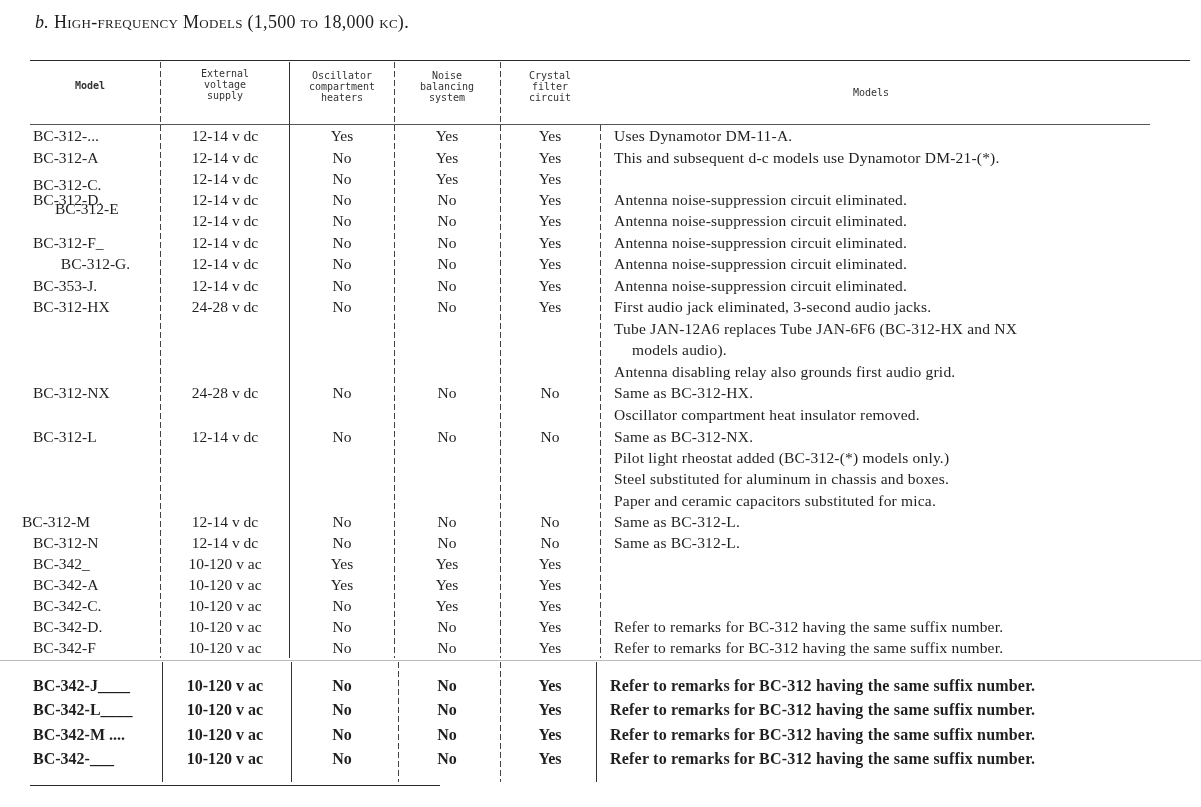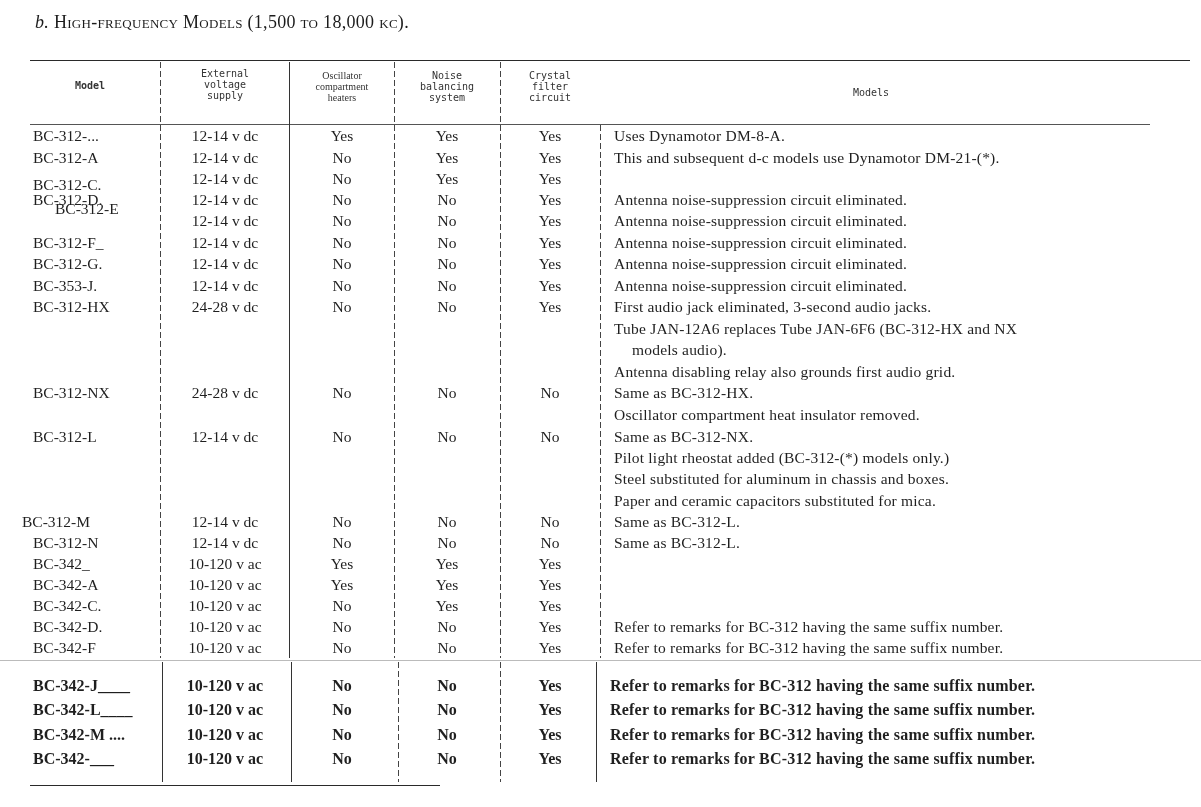--- a/index.html
+++ b/index.html
@@ -64,21 +64,21 @@
 <div class="vline" style="left:596px; top:662px; height:120px;"></div>
 
 <div class="hdr bold" style="left:30px; top:80px; width:120px;">
   <div>Model</div>
 </div>
 <div class="hdr" style="left:162px; top:68px; width:126px;">
   <div>External</div>
   <div>voltage</div>
   <div>supply</div>
 </div>
-<div class="hdr" style="left:290px; top:70px; width:104px;font-family:Liberation Serif, serif;">
+<div class="hdr" style="left:290px; top:70px; width:104px;">
   <div>Oscillator</div>
   <div>compartment</div>
   <div>heaters</div>
 </div>
 <div class="hdr" style="left:395px; top:70px; width:104px;">
   <div>Noise</div>
   <div>balancing</div>
   <div>system</div>
 </div>
 <div class="hdr" style="left:501px; top:70px; width:98px;">
@@ -127,21 +127,21 @@
       <div class="cell center" style="left: 501px; width: 98px; top: 210px;">Yes</div>
     </div>
     <div>
       <div class="cell" style="left: 33px; width: 125px; top: 232px;">BC-312-F_</div>
       <div class="cell center" style="left: 165px; width: 120px; top: 232px;">12-14 v dc</div>
       <div class="cell center" style="left: 290px; width: 104px; top: 232px;">No</div>
       <div class="cell center" style="left: 395px; width: 104px; top: 232px;">No</div>
       <div class="cell center" style="left: 501px; width: 98px; top: 232px;">Yes</div>
     </div>
     <div>
-      <div class="cell" style="left: 33px; width: 125px; top: 253px;">BC-312-G.</div>
+      <div class="cell" style="left: 33px; width: 125px; top: 253px; text-align: center;">BC-312-G.</div>
       <div class="cell center" style="left: 165px; width: 120px; top: 253px;">12-14 v dc</div>
       <div class="cell center" style="left: 290px; width: 104px; top: 253px;">No</div>
       <div class="cell center" style="left: 395px; width: 104px; top: 253px;">No</div>
       <div class="cell center" style="left: 501px; width: 98px; top: 253px;">Yes</div>
     </div>
     <div>
       <div class="cell" style="left: 33px; width: 125px; top: 275px;">BC-353-J.</div>
       <div class="cell center" style="left: 165px; width: 120px; top: 275px;">12-14 v dc</div>
       <div class="cell center" style="left: 290px; width: 104px; top: 275px;">No</div>
       <div class="cell center" style="left: 395px; width: 104px; top: 275px;">No</div>
@@ -240,21 +240,21 @@
     </div>
     <div class="bottom">
       <div class="cell" style="left: 33px; width: 125px; top: 748px;">BC-342-___</div>
       <div class="cell center" style="left: 165px; width: 120px; top: 748px;">10-120 v ac</div>
       <div class="cell center" style="left: 290px; width: 104px; top: 748px;">No</div>
       <div class="cell center" style="left: 395px; width: 104px; top: 748px;">No</div>
       <div class="cell center" style="left: 501px; width: 98px; top: 748px;">Yes</div>
     </div>
   </div>
 <div id="remarks-container">
-    <div class="remark" style="top: 125px;">Uses Dynamotor DM-8-A.</div>
+    <div class="remark" style="top: 125px;">Uses Dynamotor DM-11-A.</div>
     <div class="remark" style="top: 147px; text-align: right;">This and subsequent d-c models use Dynamotor DM-21-(*).</div>
     <div class="remark" style="top: 189px;">Antenna noise-suppression circuit eliminated.</div>
     <div class="remark" style="top: 210px;">Antenna noise-suppression circuit eliminated.</div>
     <div class="remark" style="top: 232px;">Antenna noise-suppression circuit eliminated.</div>
     <div class="remark" style="top: 253px;">Antenna noise-suppression circuit eliminated.</div>
     <div class="remark" style="top: 275px;">Antenna noise-suppression circuit eliminated.</div>
     <div class="remark" style="top: 296px;">First audio jack eliminated, 3-second audio jacks.</div>
     <div class="remark" style="top: 318px;">Tube JAN-12A6 replaces Tube JAN-6F6 (BC-312-HX and NX</div>
     <div class="remark indent" style="top: 339px;">models audio).</div>
     <div class="remark" style="top: 361px;">Antenna disabling relay also grounds first audio grid.</div>

